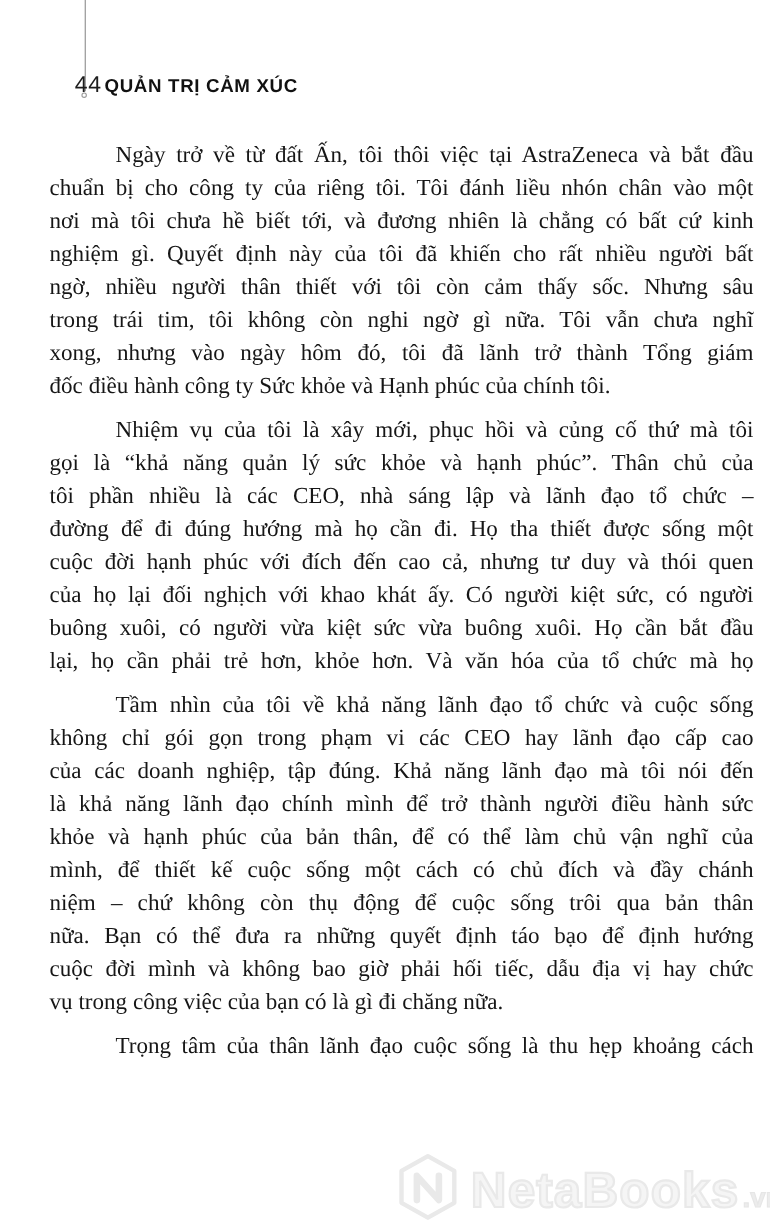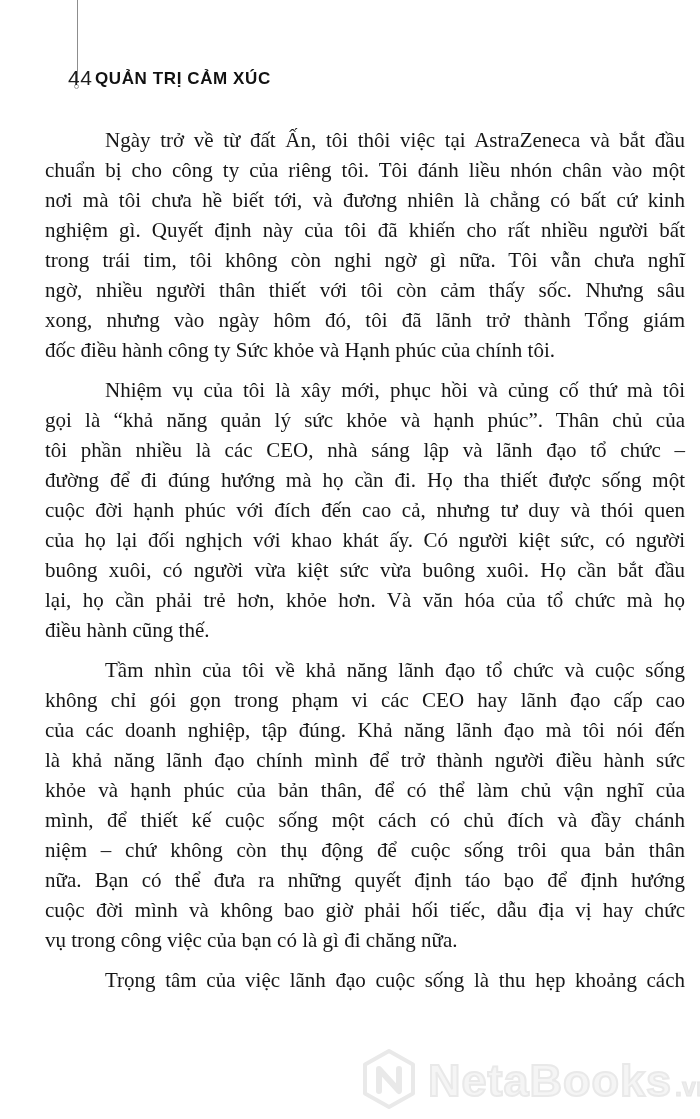--- a/index.html
+++ b/index.html
@@ -120,50 +120,49 @@
   <div class="header-rule-dot"></div>
   <div class="page-number">44</div>
   <div class="running-title">QUẢN TRỊ CẢM XÚC</div>
 
   <div class="body-text">
       <div class="paragraph">
         <div class="line first">Ngày trở về từ đất Ấn, tôi thôi việc tại AstraZeneca và bắt đầu</div>
         <div class="line">chuẩn bị cho công ty của riêng tôi. Tôi đánh liều nhón chân vào một</div>
         <div class="line">nơi mà tôi chưa hề biết tới, và đương nhiên là chẳng có bất cứ kinh</div>
         <div class="line">nghiệm gì. Quyết định này của tôi đã khiến cho rất nhiều người bất</div>
+        <div class="line">ngờ, nhiều người thân thiết với tôi còn cảm thấy sốc. Nhưng sâu</div>
         <div class="line">trong trái tim, tôi không còn nghi ngờ gì nữa. Tôi vẫn chưa nghĩ</div>
-        <div class="line">ngờ, nhiều người thân thiết với tôi còn cảm thấy sốc. Nhưng sâu</div>
         <div class="line">xong, nhưng vào ngày hôm đó, tôi đã lãnh trở thành Tổng giám</div>
         <div class="line lastline">đốc điều hành công ty Sức khỏe và Hạnh phúc của chính tôi.</div>
       </div>
       <div class="paragraph">
         <div class="line first">Nhiệm vụ của tôi là xây mới, phục hồi và củng cố thứ mà tôi</div>
         <div class="line">gọi là “khả năng quản lý sức khỏe và hạnh phúc”. Thân chủ của</div>
         <div class="line">tôi phần nhiều là các CEO, nhà sáng lập và lãnh đạo tổ chức –</div>
         <div class="line">đường để đi đúng hướng mà họ cần đi. Họ tha thiết được sống một</div>
         <div class="line">cuộc đời hạnh phúc với đích đến cao cả, nhưng tư duy và thói quen</div>
         <div class="line">của họ lại đối nghịch với khao khát ấy. Có người kiệt sức, có người</div>
         <div class="line">buông xuôi, có người vừa kiệt sức vừa buông xuôi. Họ cần bắt đầu</div>
         <div class="line">lại, họ cần phải trẻ hơn, khỏe hơn. Và văn hóa của tổ chức mà họ</div>
-        <div class="line lastline">điều hành cũng thế.</div>
       </div>
       <div class="paragraph">
         <div class="line first">Tầm nhìn của tôi về khả năng lãnh đạo tổ chức và cuộc sống</div>
         <div class="line">không chỉ gói gọn trong phạm vi các CEO hay lãnh đạo cấp cao</div>
         <div class="line">của các doanh nghiệp, tập đúng. Khả năng lãnh đạo mà tôi nói đến</div>
         <div class="line">là khả năng lãnh đạo chính mình để trở thành người điều hành sức</div>
         <div class="line">khỏe và hạnh phúc của bản thân, để có thể làm chủ vận nghĩ của</div>
         <div class="line">mình, để thiết kế cuộc sống một cách có chủ đích và đầy chánh</div>
         <div class="line">niệm – chứ không còn thụ động để cuộc sống trôi qua bản thân</div>
         <div class="line">nữa. Bạn có thể đưa ra những quyết định táo bạo để định hướng</div>
         <div class="line">cuộc đời mình và không bao giờ phải hối tiếc, dẫu địa vị hay chức</div>
         <div class="line lastline">vụ trong công việc của bạn có là gì đi chăng nữa.</div>
       </div>
       <div class="paragraph">
-        <div class="line first">Trọng tâm của việc lãnh đạo cuộc sống là thu hẹp khoảng cách</div>
+        <div class="line first">Trọng tâm của thân lãnh đạo cuộc sống là thu hẹp khoảng cách</div>
       </div>
     </div>
 
   <div class="watermark">
     <span class="watermark-logo">
       <svg width="58" height="62" viewBox="0 0 58 62">
         <polygon points="29,3 53,16.5 53,45.5 29,59 5,45.5 5,16.5" fill="none" stroke="#e9e9e9" stroke-width="4" stroke-linejoin="round"></polygon>
         <path d="M19,43 L19,21 L39,43 L39,21" fill="none" stroke="#e9e9e9" stroke-width="6" stroke-linejoin="round" stroke-linecap="round"></path>
       </svg>
     </span>

